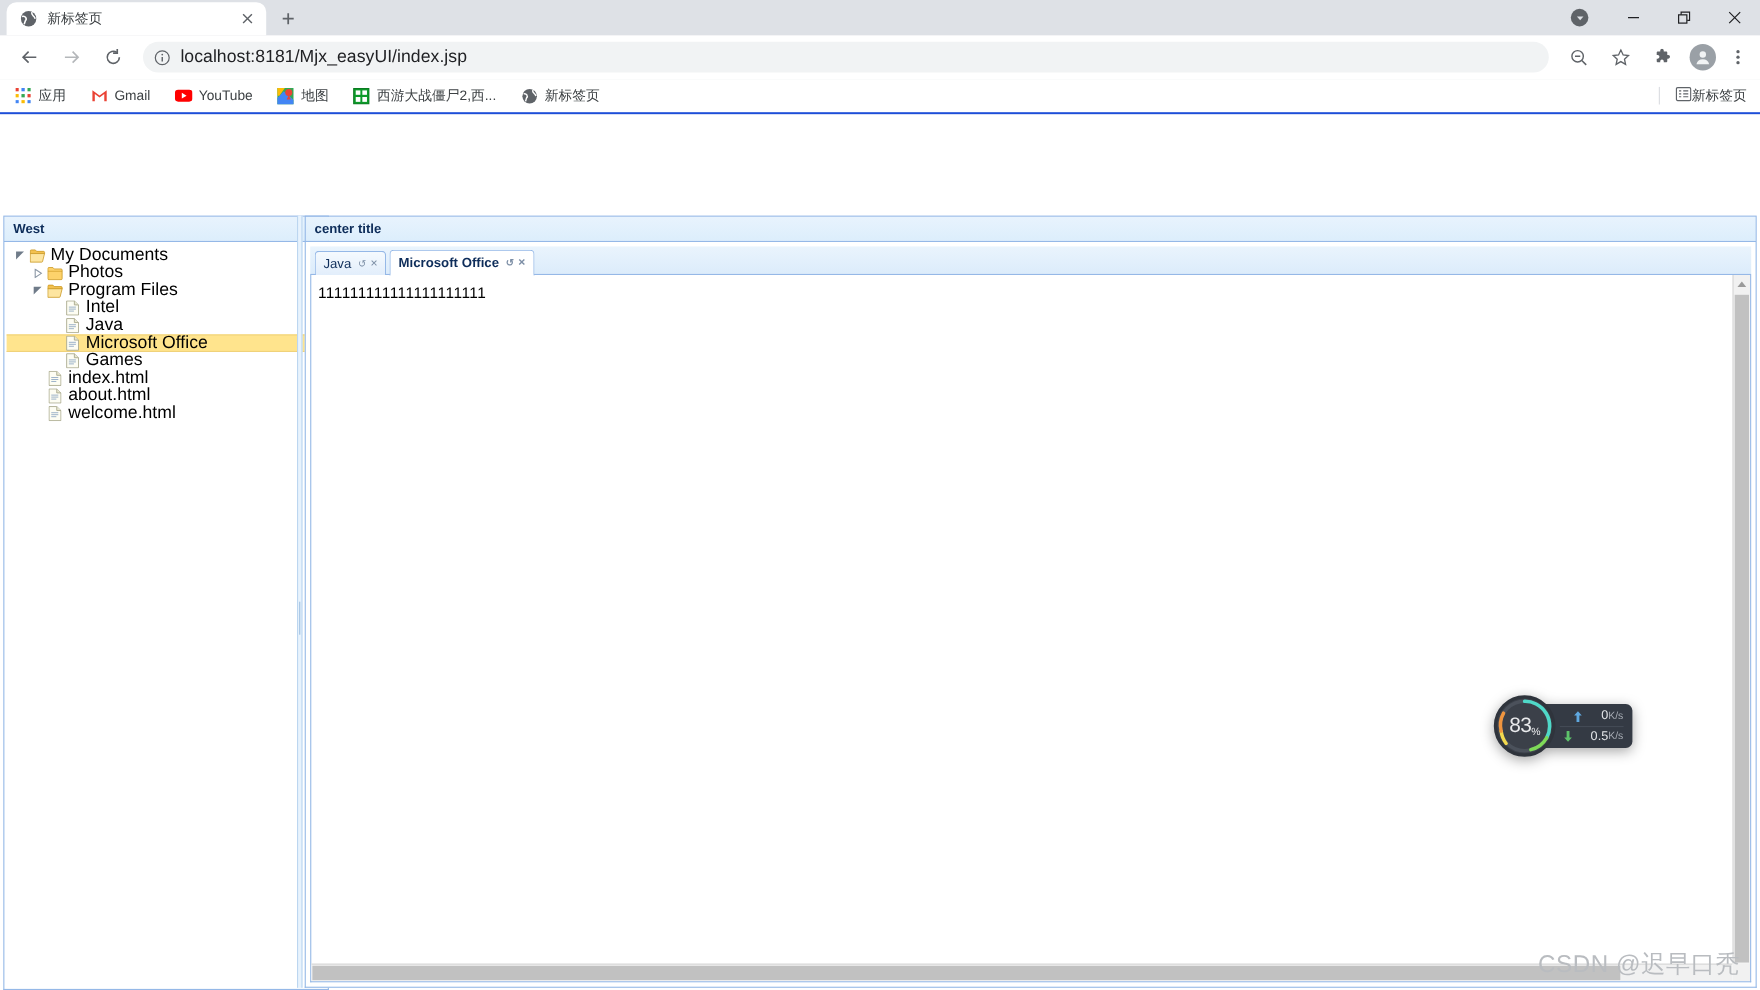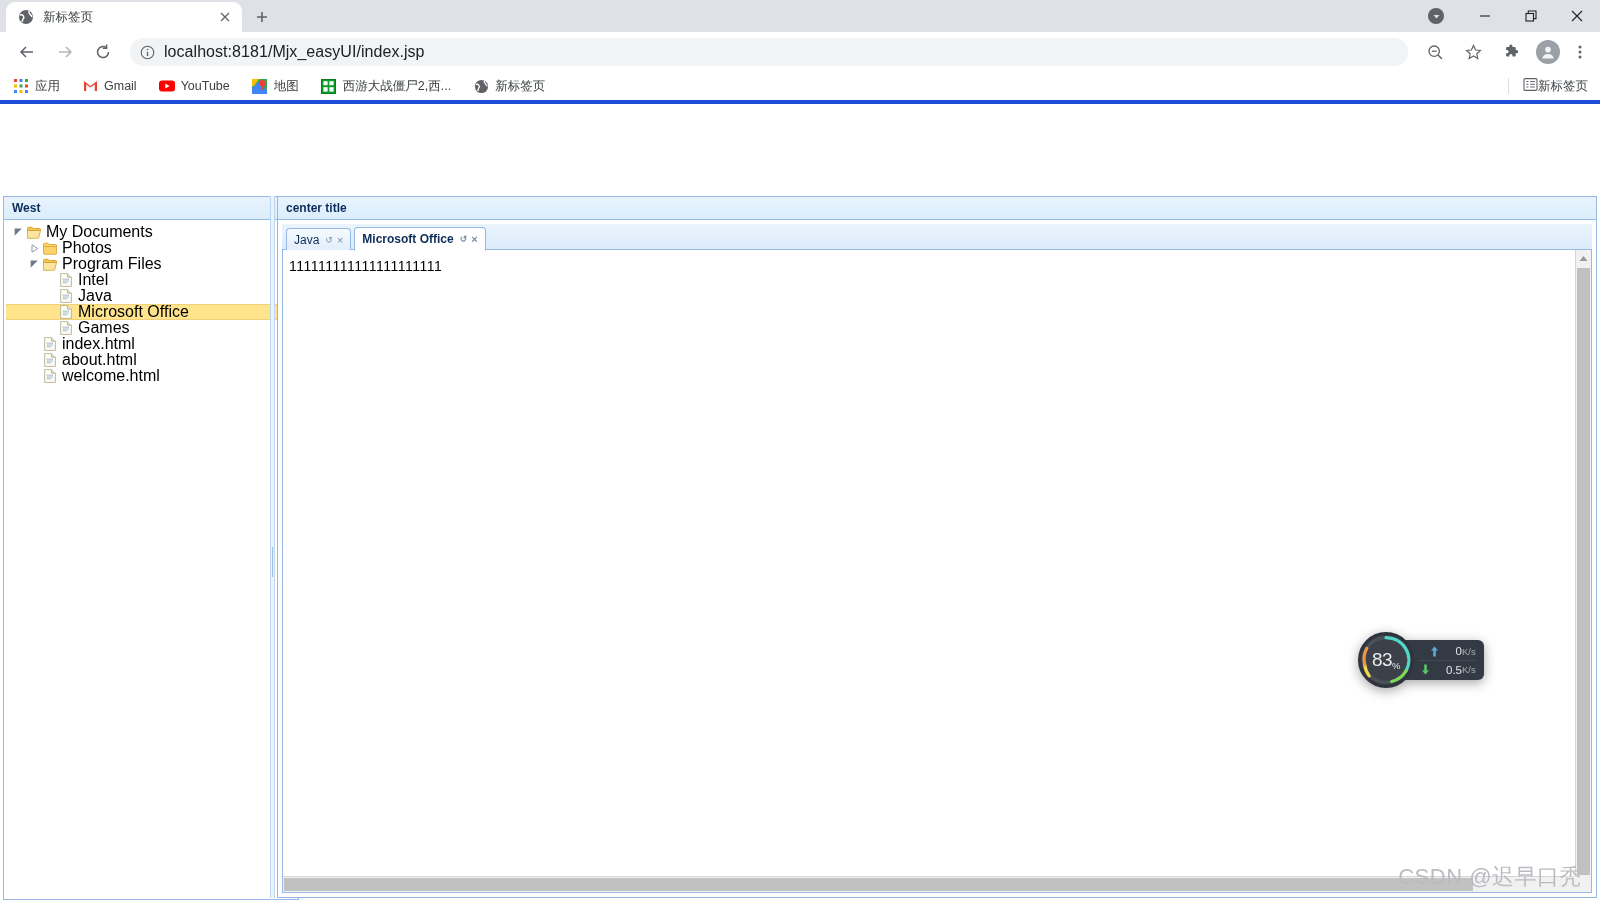--- a/index.html
+++ b/index.html
@@ -65,21 +65,21 @@
   .tbicon { width: 28px; height: 28px; margin: 0 5px; display: flex; align-items: center; justify-content: center; }
   .avatar-btn {
     width: 24px; height: 24px; border-radius: 50%; background: #9aa0a6;
     display: flex; align-items: center; justify-content: center; margin: 0 6px;
   }
   .menu-dots { width: 24px; height: 28px; display:flex; align-items:center; justify-content:center; margin-left: 2px;}
 
   .bookmarkbar {
     height: 32px; background: #ffffff; display: flex; align-items: center;
     padding: 0 10px; font-size: 12.5px; color: #3c4043; flex: 0 0 32px;
-    border-bottom: 4px solid #1d4ed8; position: relative;
+    border-bottom: 2px solid #1d4ed8; position: relative;
   }
   .bm { display: flex; align-items: center; margin-right: 16px; height: 24px; padding: 0 3px; }
   .bm .bmico { width: 16px; height: 16px; margin-right: 6px; flex: 0 0 16px; display:flex;align-items:center;justify-content:center;}
   .bm .bmlabel { white-space: nowrap; font-size: 12.5px; }
   .bm-right { position: absolute; right: 12px; display: flex; align-items: center; }
   .bm-sep { width: 1px; height: 16px; background: #dadce0; margin-right: 14px; }
 
   
   .page {
     flex: 1 1 auto; background: #ffffff; position: relative; overflow: hidden;

